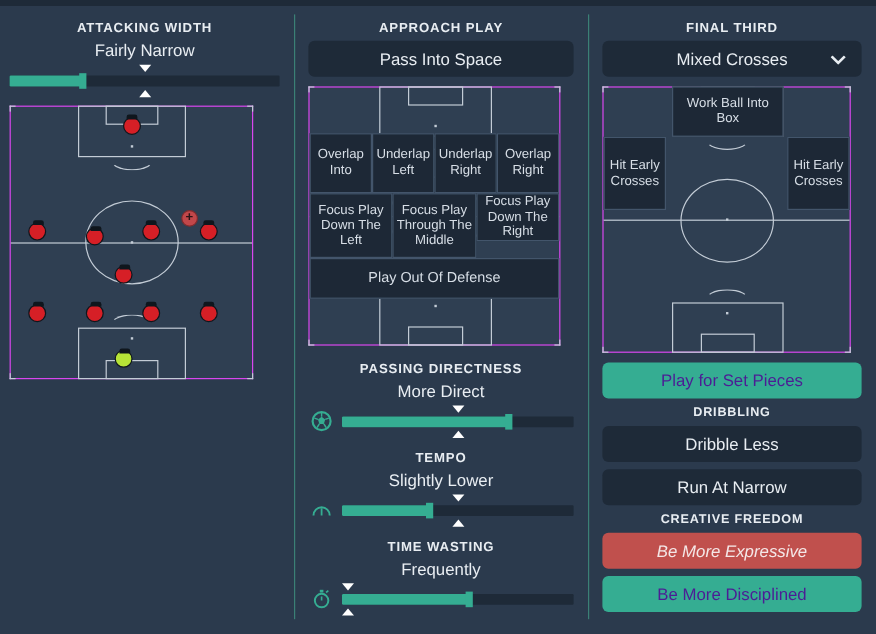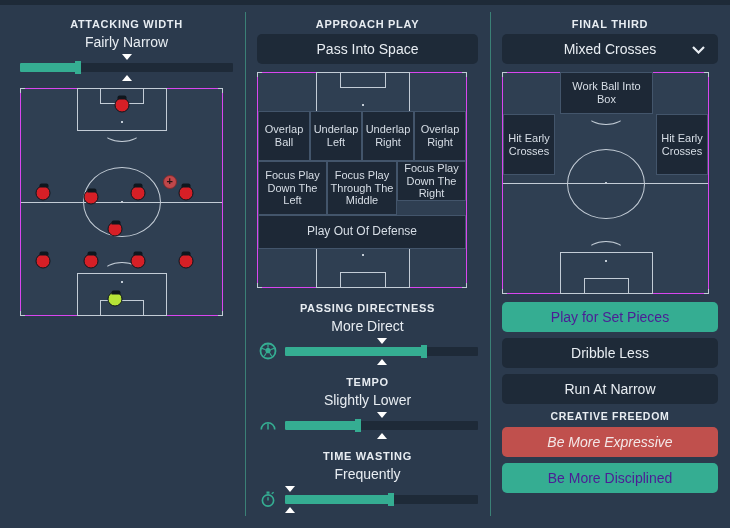--- a/index.html
+++ b/index.html
@@ -37,21 +37,21 @@
     background: #3e8d7e;
     opacity: .85;
   }
   .divider.d1 { left: 245px; }
   .divider.d2 { left: 490px; }
 
   .col {
     box-sizing: border-box;
     padding-top: 18px;
   }
-  .col-left   { width: 245px; padding-left: 20px; padding-right: 12px; }
+  .col-left   { width: 245px; padding-left: 8px; padding-right: 12px; }
   .col-mid    { width: 245px; padding-left: 12px; padding-right: 12px; }
   .col-right  { width: 240px; padding-left: 12px; padding-right: 12px; }
 
   .section-title {
     text-align: center;
     font-size: 11px;
     font-weight: bold;
     letter-spacing: .7px;
     color: #e8edf2;
     margin-bottom: 4px;
@@ -298,21 +298,21 @@
       <div class="arc" style="left:86px;top:32px;width:38px;height:20px;border-color:transparent;border-bottom-color:#c3ccd6;"></div>
       <div class="box" style="left:58px;bottom:-1px;width:94px;height:42px;"></div>
       <div class="box" style="left:82px;bottom:-1px;width:46px;height:16px;"></div>
       <div class="spot" style="left:104px;bottom:31px;"></div>
       <div class="arc" style="left:86px;bottom:32px;width:38px;height:20px;border-color:transparent;border-top-color:#c3ccd6;"></div>
       <div class="corner" style="left:-1px;top:-1px;border-right:none;border-bottom:none;"></div>
       <div class="corner" style="right:-1px;top:-1px;border-left:none;border-bottom:none;"></div>
       <div class="corner" style="left:-1px;bottom:-1px;border-right:none;border-top:none;"></div>
       <div class="corner" style="right:-1px;bottom:-1px;border-left:none;border-top:none;"></div>
 
-      <div class="zone" style="left:0px;top:38px;width:52px;height:50px;">Overlap Ball</div>
+      <div class="zone" style="left:0px;top:38px;width:52px;height:50px;">Overlap Into</div>
       <div class="zone" style="left:52px;top:38px;width:52px;height:50px;">Underlap Left</div>
       <div class="zone" style="left:104px;top:38px;width:52px;height:50px;">Underlap Right</div>
       <div class="zone" style="left:156px;top:38px;width:52px;height:50px;">Overlap Right</div>
 
       <div class="zone" style="left:0px;top:88px;width:69px;height:54px;">Focus Play Down The Left</div>
       <div class="zone" style="left:69px;top:88px;width:70px;height:54px;">Focus Play Through The Middle</div>
       <div class="zone" style="left:139px;top:88px;width:69px;height:40px;">Focus Play Down The Right</div>
 
       <div class="zone wide" style="left:0px;top:142px;width:208px;height:34px;">Play Out Of Defense</div>
     </div>
@@ -408,20 +408,21 @@
 
       <div class="zone" style="left:57px;top:-1px;width:93px;height:42px;">Work Ball Into Box</div>
       <div class="zone" style="left:0px;top:41px;width:52px;height:61px;">Hit Early Crosses</div>
       <div class="zone" style="left:153px;top:41px;width:52px;height:61px;">Hit Early Crosses</div>
     </div>
 
     <div class="spacer-8"></div>
 
     <div class="btn green">Play for Set Pieces</div>
 
+    <div class="sub-head">DRIBBLING</div>
     <div class="btn">Dribble Less</div>
     <div class="btn">Run At Narrow</div>
 
     <div class="sub-head">CREATIVE FREEDOM</div>
     <div class="btn red">Be More Expressive</div>
     <div class="btn green">Be More Disciplined</div>
   </div>
 </div>
 
 </body></html>

